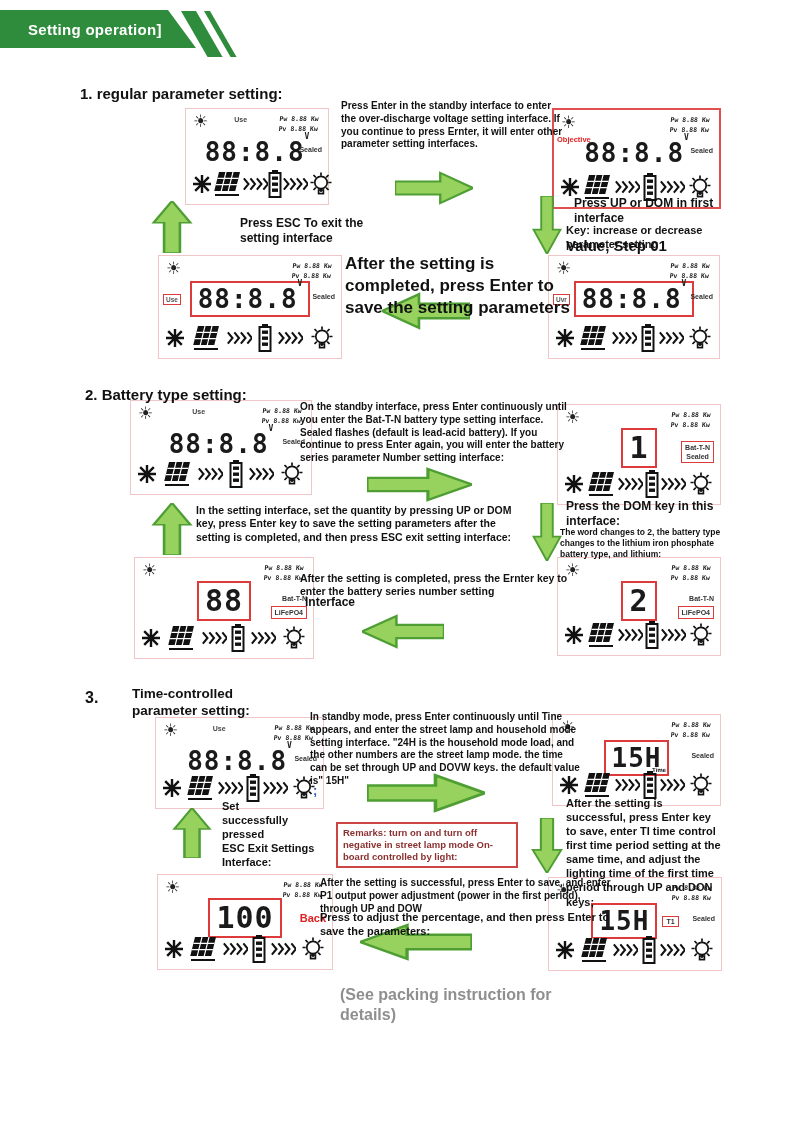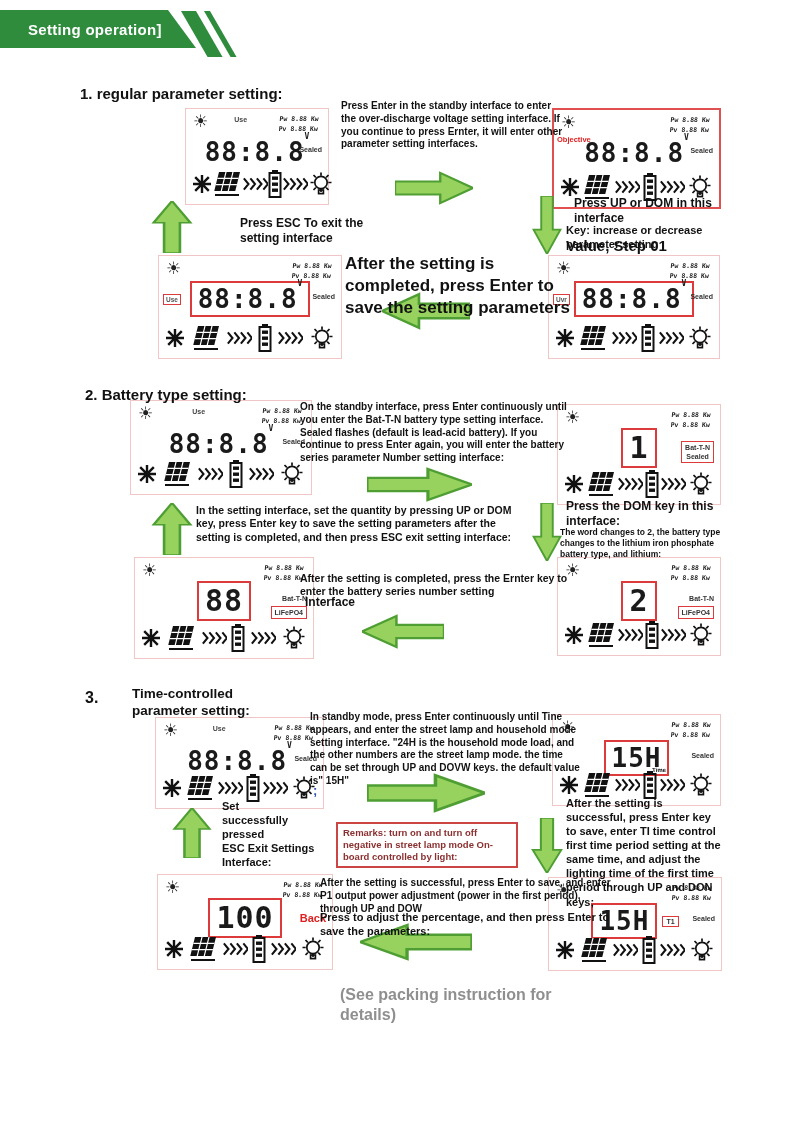--- a/index.html
+++ b/index.html
@@ -97,21 +97,21 @@
 <div id="page">
 
   <div class="banner">
     <span class="banner-label">Setting operation]</span>
   </div>
   <div class="stripe" id="stripe1"></div>
   <div class="stripe" id="stripe2"></div>
 
   <div class="tb" id="h1">1. regular parameter setting:</div>
   <div class="tb" id="t-s1-intro">Press Enter in the standby interface to enter the over-discharge voltage setting interface. If you continue to press Ernter, it will enter other parameter setting interfaces.</div>
-  <div class="tb" id="t-s1-updom">Press UP or DOM in this interface</div>
+  <div class="tb" id="t-s1-updom">Press UP or DOM in first interface</div>
   <div class="tb" id="t-s1-key">Key: increase or decrease parameter setting</div>
   <div class="tb" id="t-s1-value">Value, Step 01</div>
   <div class="tb" id="t-s1-esc">Press ESC To exit the setting interface</div>
   <div class="tb" id="t-s1-save">After the setting is completed, press Enter to save the setting parameters</div>
   <div class="lcd pinkborder" id="p1a">
       <span class="sun">☀</span>
       <span class="toplabel">Use</span>
       <span class="pwr">Pw 8.88 Kw<br>Pv 8.88 Kw</span>
       <div class="mid">
         <span class=""><span class="digits ">88:8.8<span class="unit">V</span></span></span>

